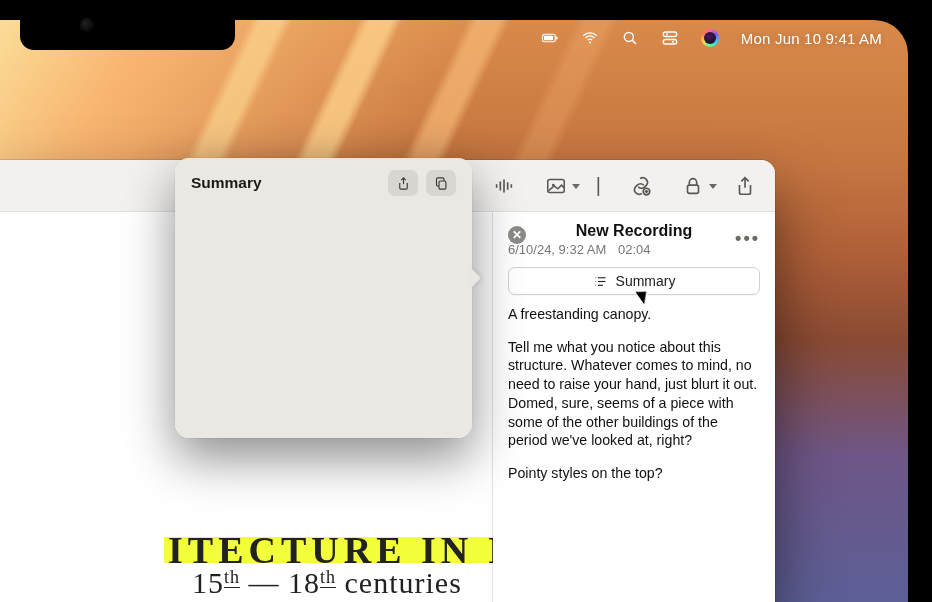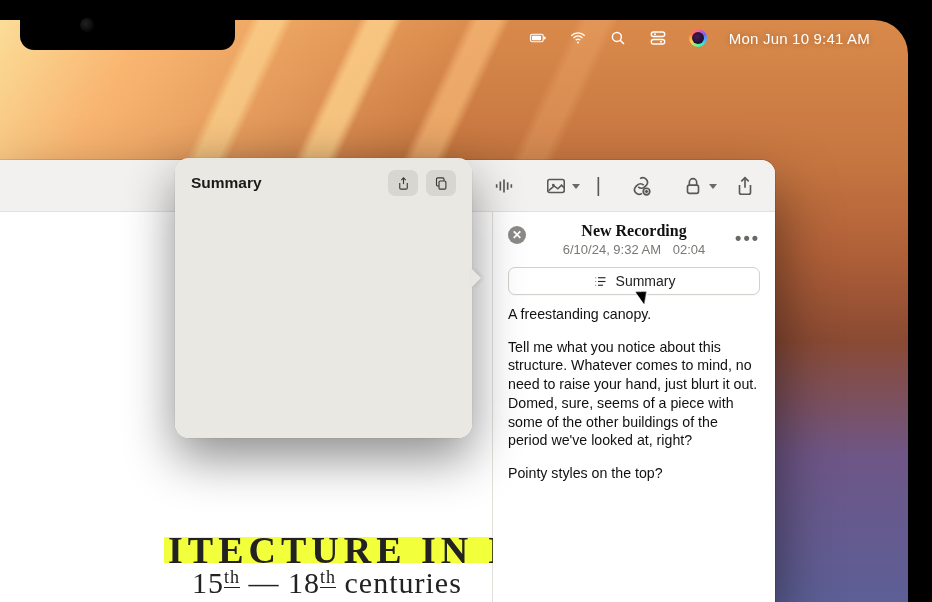--- a/index.html
+++ b/index.html
@@ -73,21 +73,21 @@
   }
   .ray::after {
     transform: translateX(110px);
     opacity:0.8;
   }
 
   
   .menubar {
     position:absolute; top:0; left:0; right:0; height:36px;
     display:flex; align-items:center; justify-content:flex-end;
-    padding: 0 38px;
+    padding: 0 26px;
     color:#fff;
     font-size:15px;
     text-shadow: 0 0 6px rgba(0,0,0,0.25);
     gap: 22px;
   }
   .menubar .ic { width:18px; height:18px; display:flex; align-items:center; justify-content:center; }
   .menubar svg { width:18px; height:18px; }
   .datetime { font-weight:500; letter-spacing:0.2px; }
 
   
@@ -153,22 +153,22 @@
   .t-header{ display:flex; align-items:center; justify-content:center; position:relative; margin-bottom:2px;}
   .t-close{
     position:absolute; left:0; top:4px;
     width:18px;height:18px;border-radius:50%;background:#8c8a86;color:#fff;
     font-size:12px;line-height:18px;text-align:center;font-weight:bold;
   }
   .t-more{
     position:absolute; right:0; top:6px;
     color:#6b6964; font-size:18px; letter-spacing:2px; font-weight:bold;
   }
-  .t-title{ font-weight:700; font-size:16px; color:#111;font-family:Liberation Serif, serif; }
-  .t-meta{ text-align:center; font-size:13px; color:#7a7874; margin-bottom:10px;}
+  .t-title{ font-weight:700; font-size:16px; color:#111; }
+  .t-meta{ text-align:left; font-size:13px; color:#7a7874; margin-bottom:10px;}
   .t-meta .dur{ margin-left:8px;}
   .summary-btn{
     width:100%; height:28px; border:1px solid #d4d1cc; border-radius:7px;
     background:#fff;
     display:flex;align-items:center;justify-content:center;gap:8px;
     font-size:14px; color:#222;
     box-shadow:0 1px 1px rgba(0,0,0,0.03);
     margin-bottom:10px;
     position:relative;
   }

